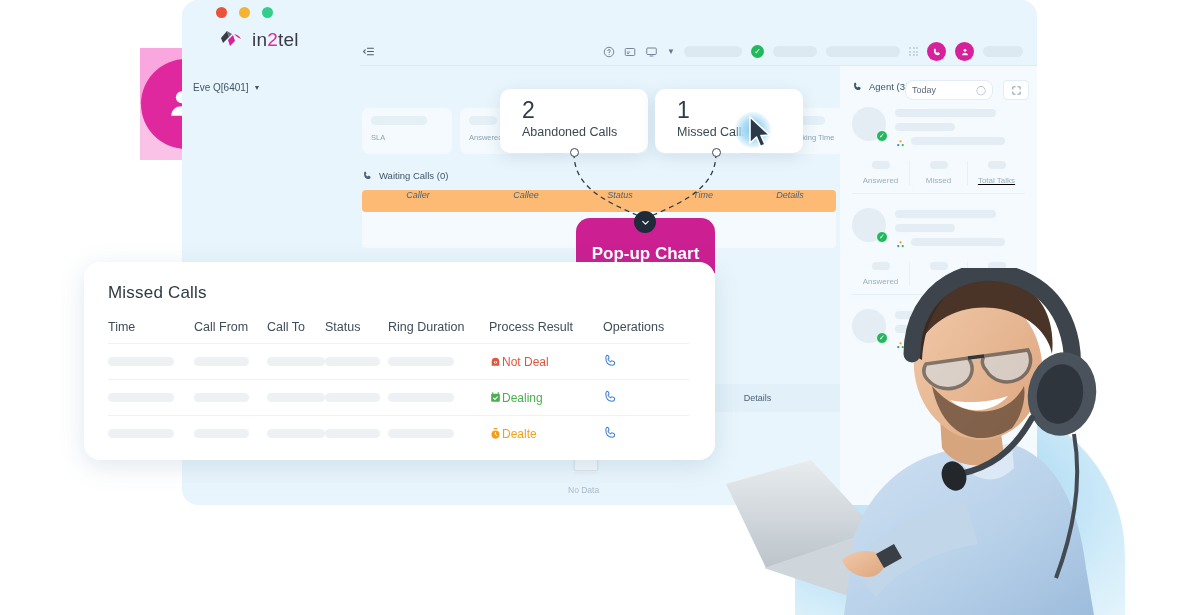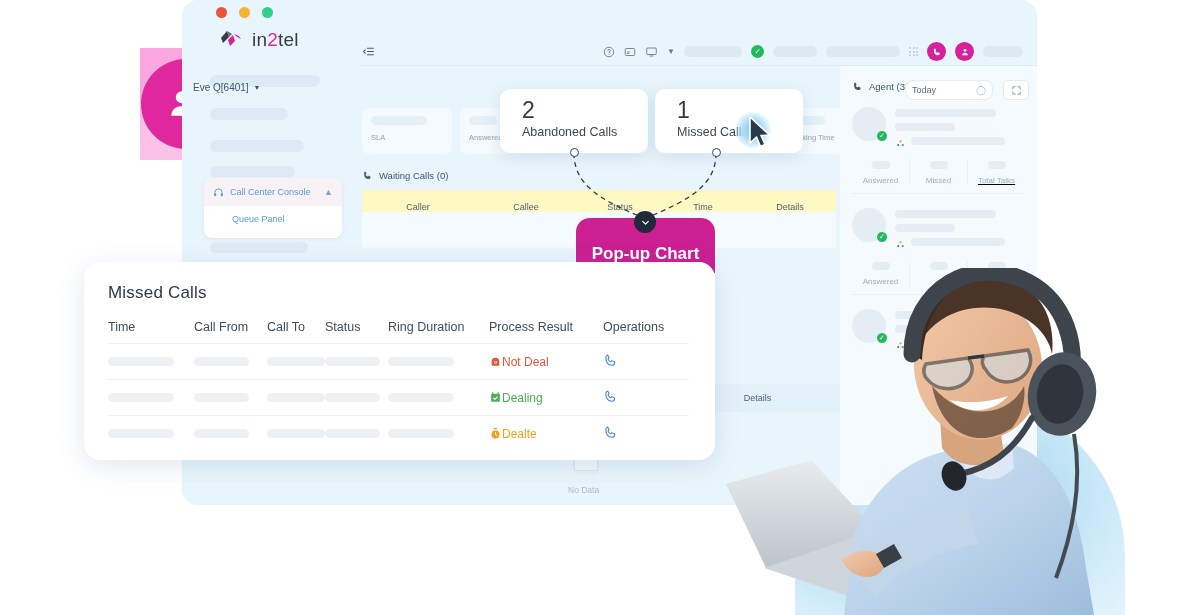--- a/index.html
+++ b/index.html
@@ -104,21 +104,21 @@
     width:90px; height:46px; background:#f4fafd; border-radius:7px;
     padding:8px 9px 0 9px;
   }
   .kpi .bar{ height:9px; border-radius:5px; background:#e4eff6; margin-bottom:8px;}
   .kpi .cap{ font-size:7.5px; color:#8ba3b6; white-space:nowrap;}
 
   
   .wcall{ position:absolute; left:180px; top:168px; width:474px; z-index:11;}
   .wcall-title{ display:flex; align-items:center; gap:6px; font-size:9.5px; color:#3f5568; margin-bottom:9px;}
   .wtable-head{
-    display:flex; background:#fef9c3; border-radius:4px; height:22px; align-items:flex-end;
+    display:flex; background:#fdba74; border-radius:4px; height:22px; align-items:flex-start;font-style:italic;
   }
   .wtable-head span{ font-size:9px; color:#4d6275; text-align:center;}
   .wbody{ height:36px; background:#f4fafd; border-radius:0 0 4px 4px;}
   .wtable-head2{
     position:absolute; left:654px; top:382px; width:200px; height:28px; background:#e2f0f9;
     display:flex; align-items:center; justify-content:center; font-size:9px; color:#4d6275; z-index:11;
   }
   .nodata{
     position:absolute; left:560px; top:448px; width:72px; text-align:left; z-index:11;
   }
@@ -234,39 +234,20 @@
     <div class="brand">
       <svg width="26" height="24" viewBox="0 0 26 24">
         <path d="M3 10 L9 3 L11 9 L5 15 Z" fill="#3b3b45"></path>
         <path d="M9 3 L14 6 L11 9 Z" fill="#6b6b76"></path>
         <path d="M10 12 L15 7 L17 13 L12 18 Z" fill="#d6219b"></path>
         <path d="M16 6 q5 1 7 5 q-4 -1.5 -7 -5 z" fill="#d6219b"></path>
       </svg>
       <span class="brand-name"><span>in</span><b>2</b><span>tel</span></span>
     </div>
 
-    <div class="leftnav">
-      <div class="sk nav-sk1"></div>
-      <div class="sk nav-sk2"></div>
-      <div class="sk nav-sk3"></div>
-      <div class="sk nav-sk4"></div>
-      <div class="nav-card">
-        <div class="nav-card-head">
-          <svg width="11" height="11" viewBox="0 0 24 24">
-            <path d="M4 13v-1a8 8 0 0 1 16 0v1" stroke="#5b9bd5" stroke-width="2" fill="none" stroke-linecap="round"></path>
-            <rect x="2.5" y="13" width="4.5" height="7" rx="2" fill="#5b9bd5"></rect>
-            <rect x="17" y="13" width="4.5" height="7" rx="2" fill="#5b9bd5"></rect>
-          </svg>
-          <span class="lbl">Call Center Console</span>
-          <span class="nav-chevron">▲</span>
-        </div>
-        <div class="nav-sub">Queue Panel</div>
-      </div>
-      <div class="sk nav-sk5"></div>
-    </div>
 
     <div class="topbar"></div>
     <div class="menu-ico">
       <svg width="13" height="13" viewBox="0 0 24 24">
         <path d="M10 6h11M10 12h11M10 18h11" stroke="#4a5b6b" stroke-width="2" stroke-linecap="round"></path>
         <path d="M6 9l-3 3 3 3" stroke="#4a5b6b" stroke-width="2" fill="none" stroke-linecap="round" stroke-linejoin="round"></path>
       </svg>
     </div>
 
     <div class="topright">

